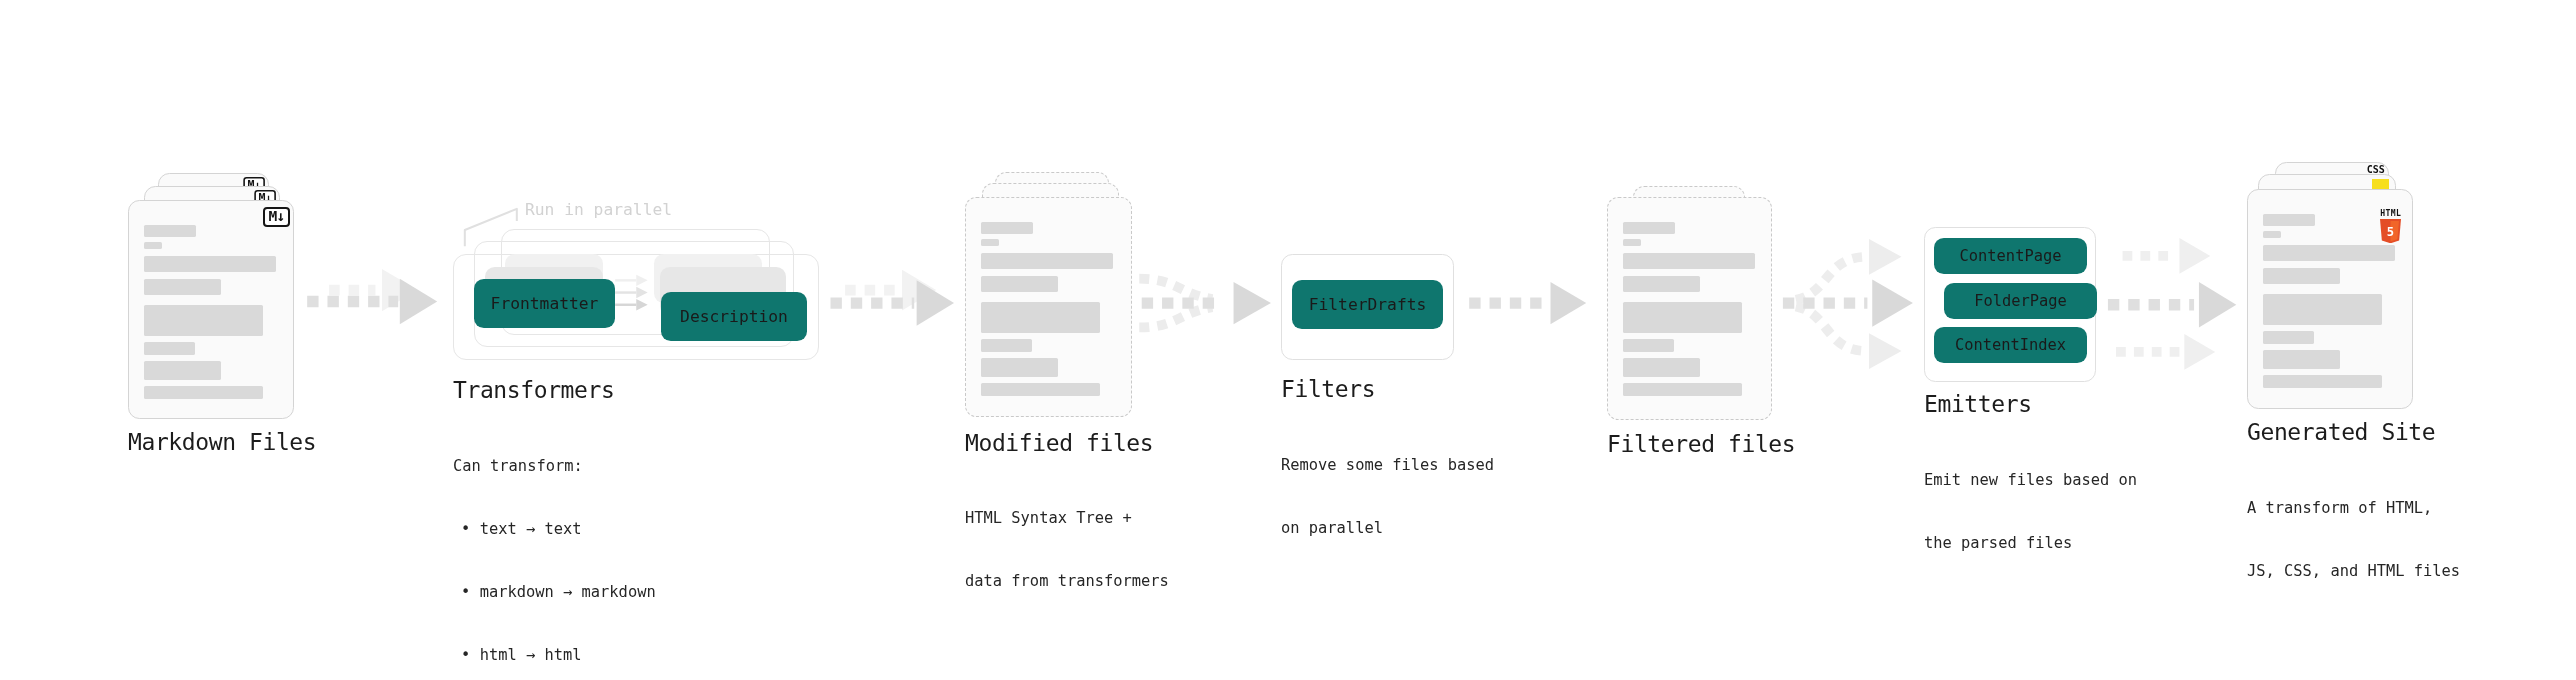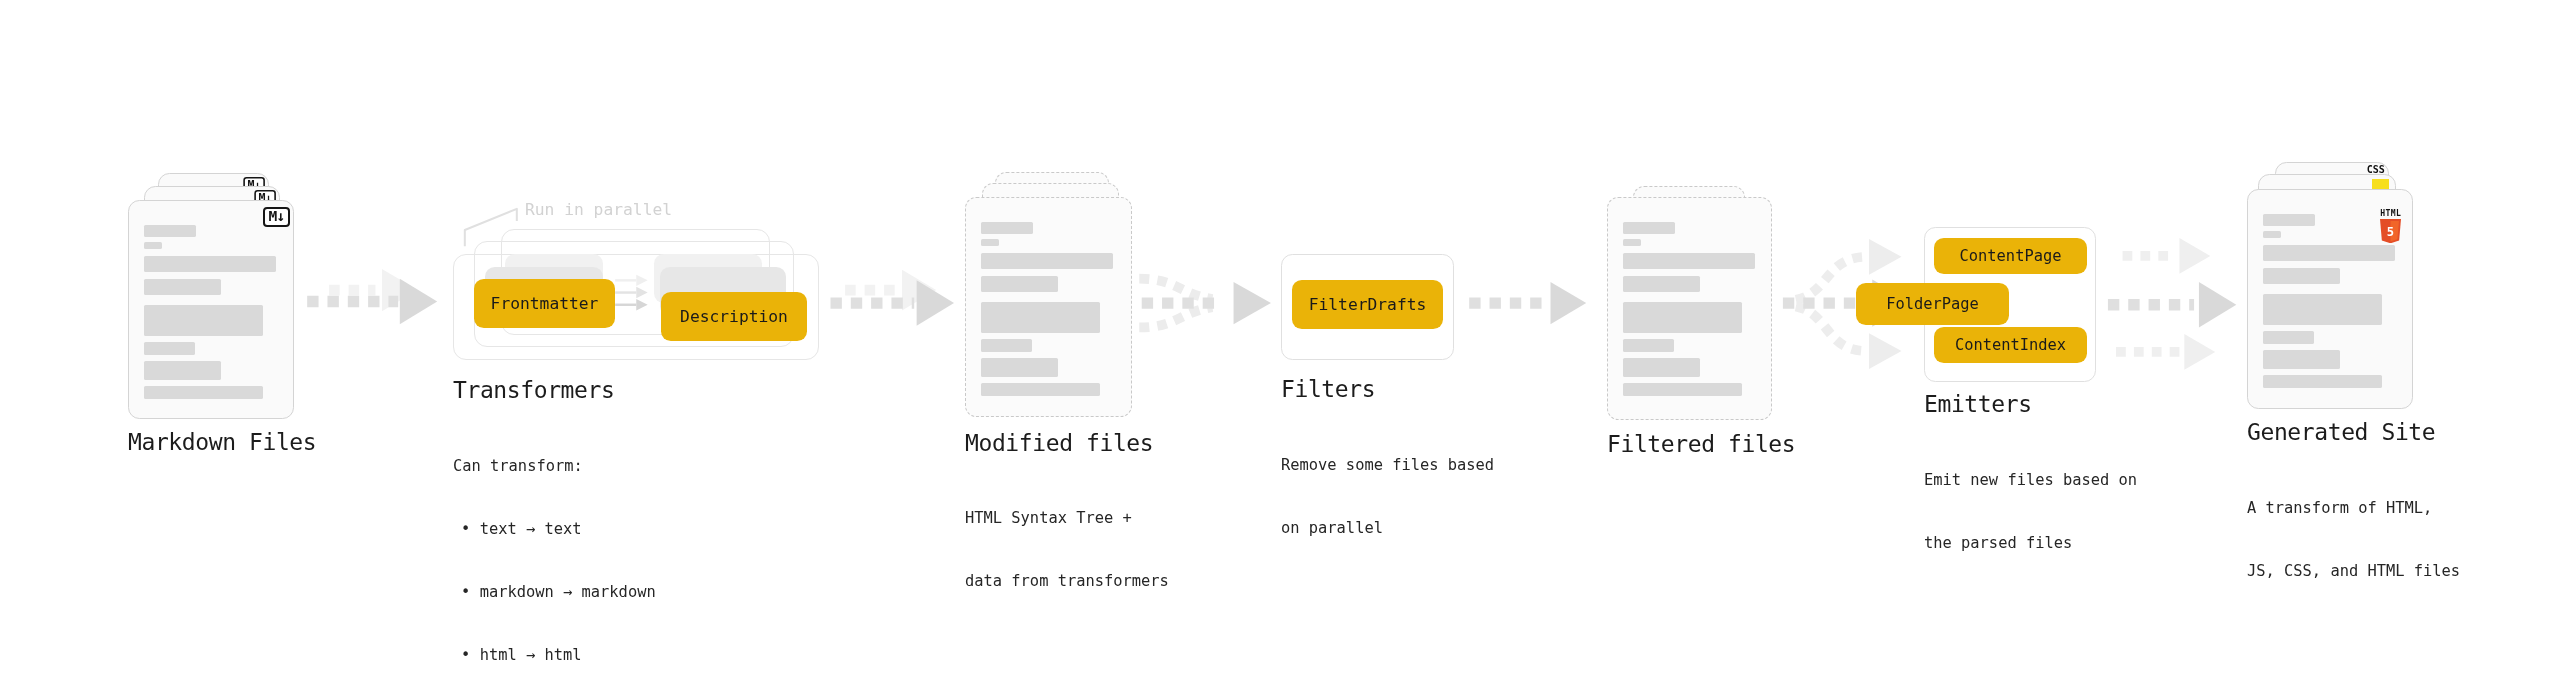--- a/index.html
+++ b/index.html
@@ -10,21 +10,21 @@
   
   .card{position:absolute;background:#fafafa;border:1.6px solid #d4d4d4;border-radius:11.4px;box-sizing:border-box;}
   .card.dashed{border:1.6px dashed #c9c9c9;background:#fbfbfb;}
   .skel{position:absolute;background:#d9d9d9;border-radius:1.6px;}
 
   
   .box{position:absolute;border:1.6px solid #e6e6e6;border-radius:13px;box-sizing:border-box;background:transparent;}
   .box.solidbg{border-color:#e0e0e0;background:#fff;border-radius:11.4px;}
 
   
-  .pill{position:absolute;background:#eab308;border-radius:9.8px;display:flex;align-items:center;justify-content:center;
+  .pill{position:absolute;background:#0f766e;border-radius:9.8px;display:flex;align-items:center;justify-content:center;
         color:#1a1a1a;font-size:16.3px;white-space:pre;}
   .pill.small{font-size:15.4px;}
   .pill.ghost1{background:#e7e7e7;}
   .pill.ghost2{background:#f1f1f1;}
 
   
   .stage-label{position:absolute;font-size:23px;font-weight:500;color:#1c1c1c;letter-spacing:-0.4px;white-space:pre;line-height:28px;}
   .stage-desc{position:absolute;font-size:15.4px;color:#262626;white-space:pre;line-height:21px;}
   .note-text{position:absolute;font-size:16.3px;color:#d2d2d2;white-space:pre;line-height:19.5px;}
 
@@ -189,21 +189,21 @@
         <div class="skel" style="left: 15.4px; top: 141px; width: 51px; height: 13px;"></div>
         <div class="skel" style="left: 15.4px; top: 160px; width: 77px; height: 18.7px;"></div>
         <div class="skel" style="left: 15.4px; top: 185px; width: 119px; height: 13px;"></div>
       </div>
     <div class="stage-label" style="left:1607px;top:430px">Filtered files</div>
   </div>
 
   <div>
     <div class="box solidbg" style="left:1924px;top:227px;width:172px;height:155px"></div>
     <div class="pill small" style="left:1934px;top:238px;width:153px;height:36px">ContentPage</div>
-    <div class="pill small" style="left:1856px;top:283px;width:153px;height:42px">FolderPage</div>
+    <div class="pill small" style="left:1944px;top:283px;width:153px;height:36px">FolderPage</div>
     <div class="pill small" style="left:1934px;top:327px;width:153px;height:36px">ContentIndex</div>
     <div class="stage-label" style="left:1924px;top:390px">Emitters</div>
     <div class="stage-desc" style="left:1924px;top:428px">
       <div>Emit new files based on</div>
       <div>the parsed files</div>
     </div>
   </div>
 
   <div>
     <div class="card" style="left:2275px;top:162px;width:114px;height:89px">

